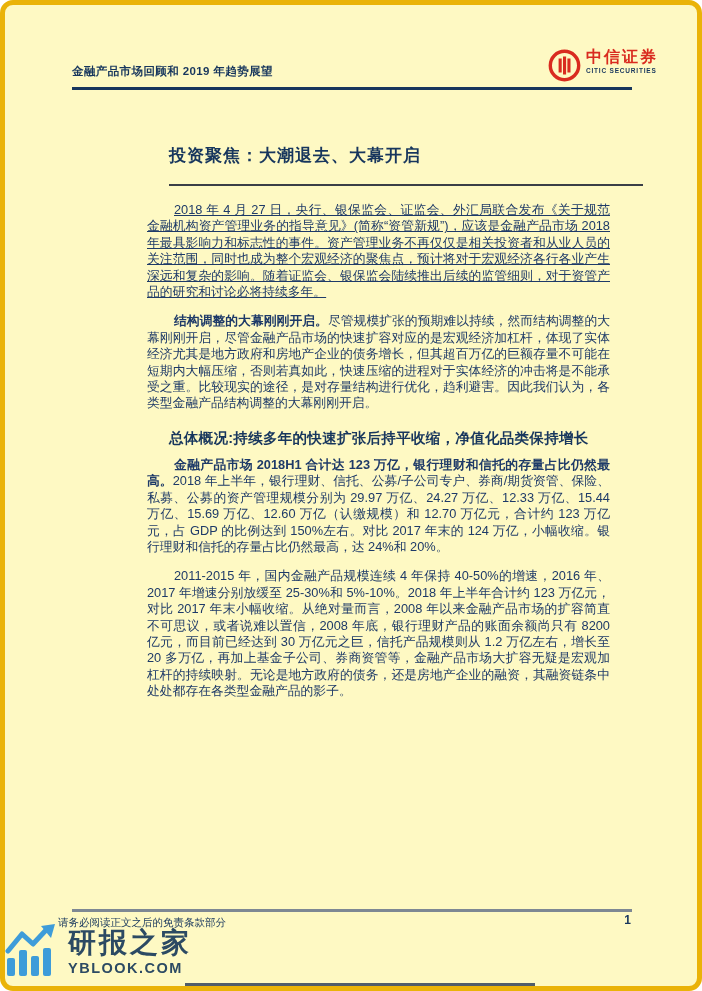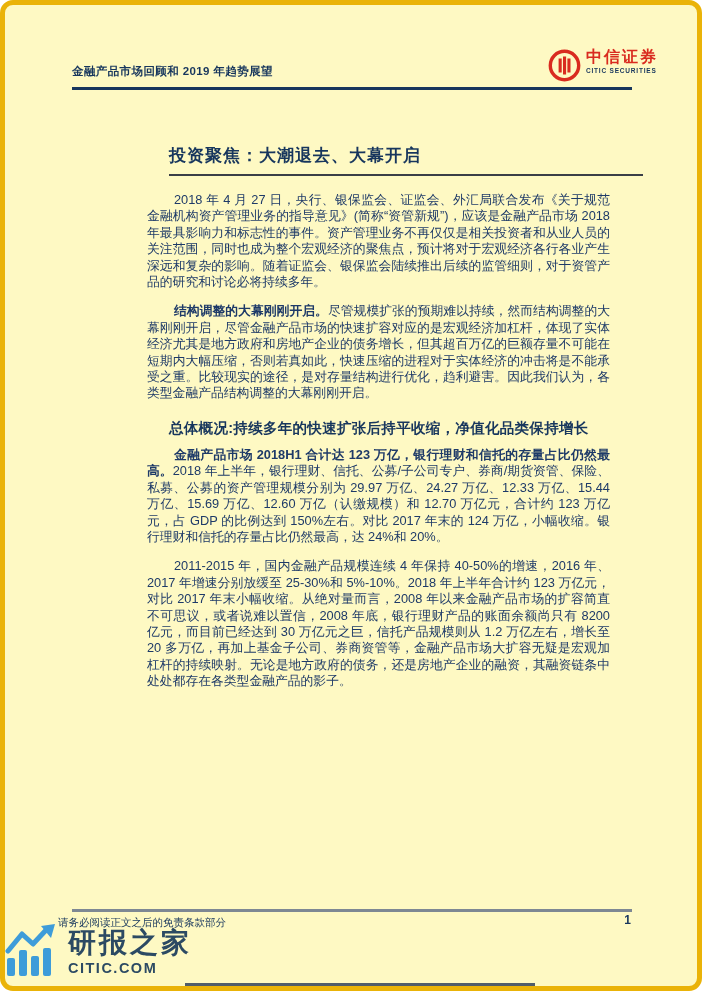--- a/index.html
+++ b/index.html
@@ -23,32 +23,32 @@
   .logo svg{display:block;}
   .brand-text{margin-left:5px;}
   .brand-cn{font-size:16px;font-weight:bold;color:#d92b1f;letter-spacing:2px;line-height:1.05;}
   .brand-en{font-size:6.5px;font-weight:bold;color:#17365d;letter-spacing:0.8px;margin-top:1px;}
   .header-rule{position:absolute;left:67px;right:65px;top:82px;height:3px;background:#17365d;}
 
   
   .content{position:absolute;left:142px;top:139px;width:463px;color:#1e3a68;}
   .sec-title{
     font-size:17px;font-weight:bold;color:#17365d;letter-spacing:1px;
-    margin:0 -33px 0 22px;padding-bottom:7px;border-bottom:2px solid #3a3f47;
+    margin:0 -33px 0 22px;padding-bottom:17px;border-bottom:2px solid #3a3f47;
   }
   .sec-title.second{margin-top:27px;}
   .sub-title{
     font-size:14.5px;font-weight:bold;color:#17365d;
     margin:17px 0 0 22px;letter-spacing:0.3px;
   }
   p.para{
     margin:13px 0 0 0;font-size:12.8px;line-height:16.4px;color:#1e3a68;
     text-align:justify;text-indent:27px;
   }
-  p.para.first{margin-top:16px;}
+  p.para.first{margin-top:16px;text-decoration:underline;}
   p.para.after-sub{margin-top:9px;}
   p.para b{font-weight:bold;color:#1e3a68;}
 
   
   .footer-rule{position:absolute;left:67px;right:65px;top:904px;height:3px;background:#7e8893;}
   .disclaimer{position:absolute;left:53px;top:911px;font-size:10.5px;color:#17365d;}
   .page-num{position:absolute;right:66px;top:908px;font-size:12px;font-weight:bold;color:#17365d;}
 
   
   .watermark{
@@ -113,18 +113,18 @@
         <rect x="2" y="34" width="8" height="18" rx="2" fill="#3e9cd9"></rect>
         <rect x="14" y="26" width="8" height="26" rx="2" fill="#3e9cd9"></rect>
         <rect x="26" y="32" width="8" height="20" rx="2" fill="#3e9cd9"></rect>
         <rect x="38" y="24" width="8" height="28" rx="2" fill="#3e9cd9"></rect>
         <polyline points="3,27 17,10 28,20 42,5" fill="none" stroke="#3e9cd9" stroke-width="5" stroke-linecap="round" stroke-linejoin="round"></polyline>
         <polygon points="36,2 50,0 46,14" fill="#3e9cd9"></polygon>
       </svg>
     </span>
     <span class="wm-text">
       <div class="wm-name">研报之家</div>
-      <div class="wm-site">CITIC.COM</div>
+      <div class="wm-site">YBLOOK.COM</div>
     </span>
   </div>
   <div class="bottom-edge"></div>
 
 </div>
 
 </body></html>

